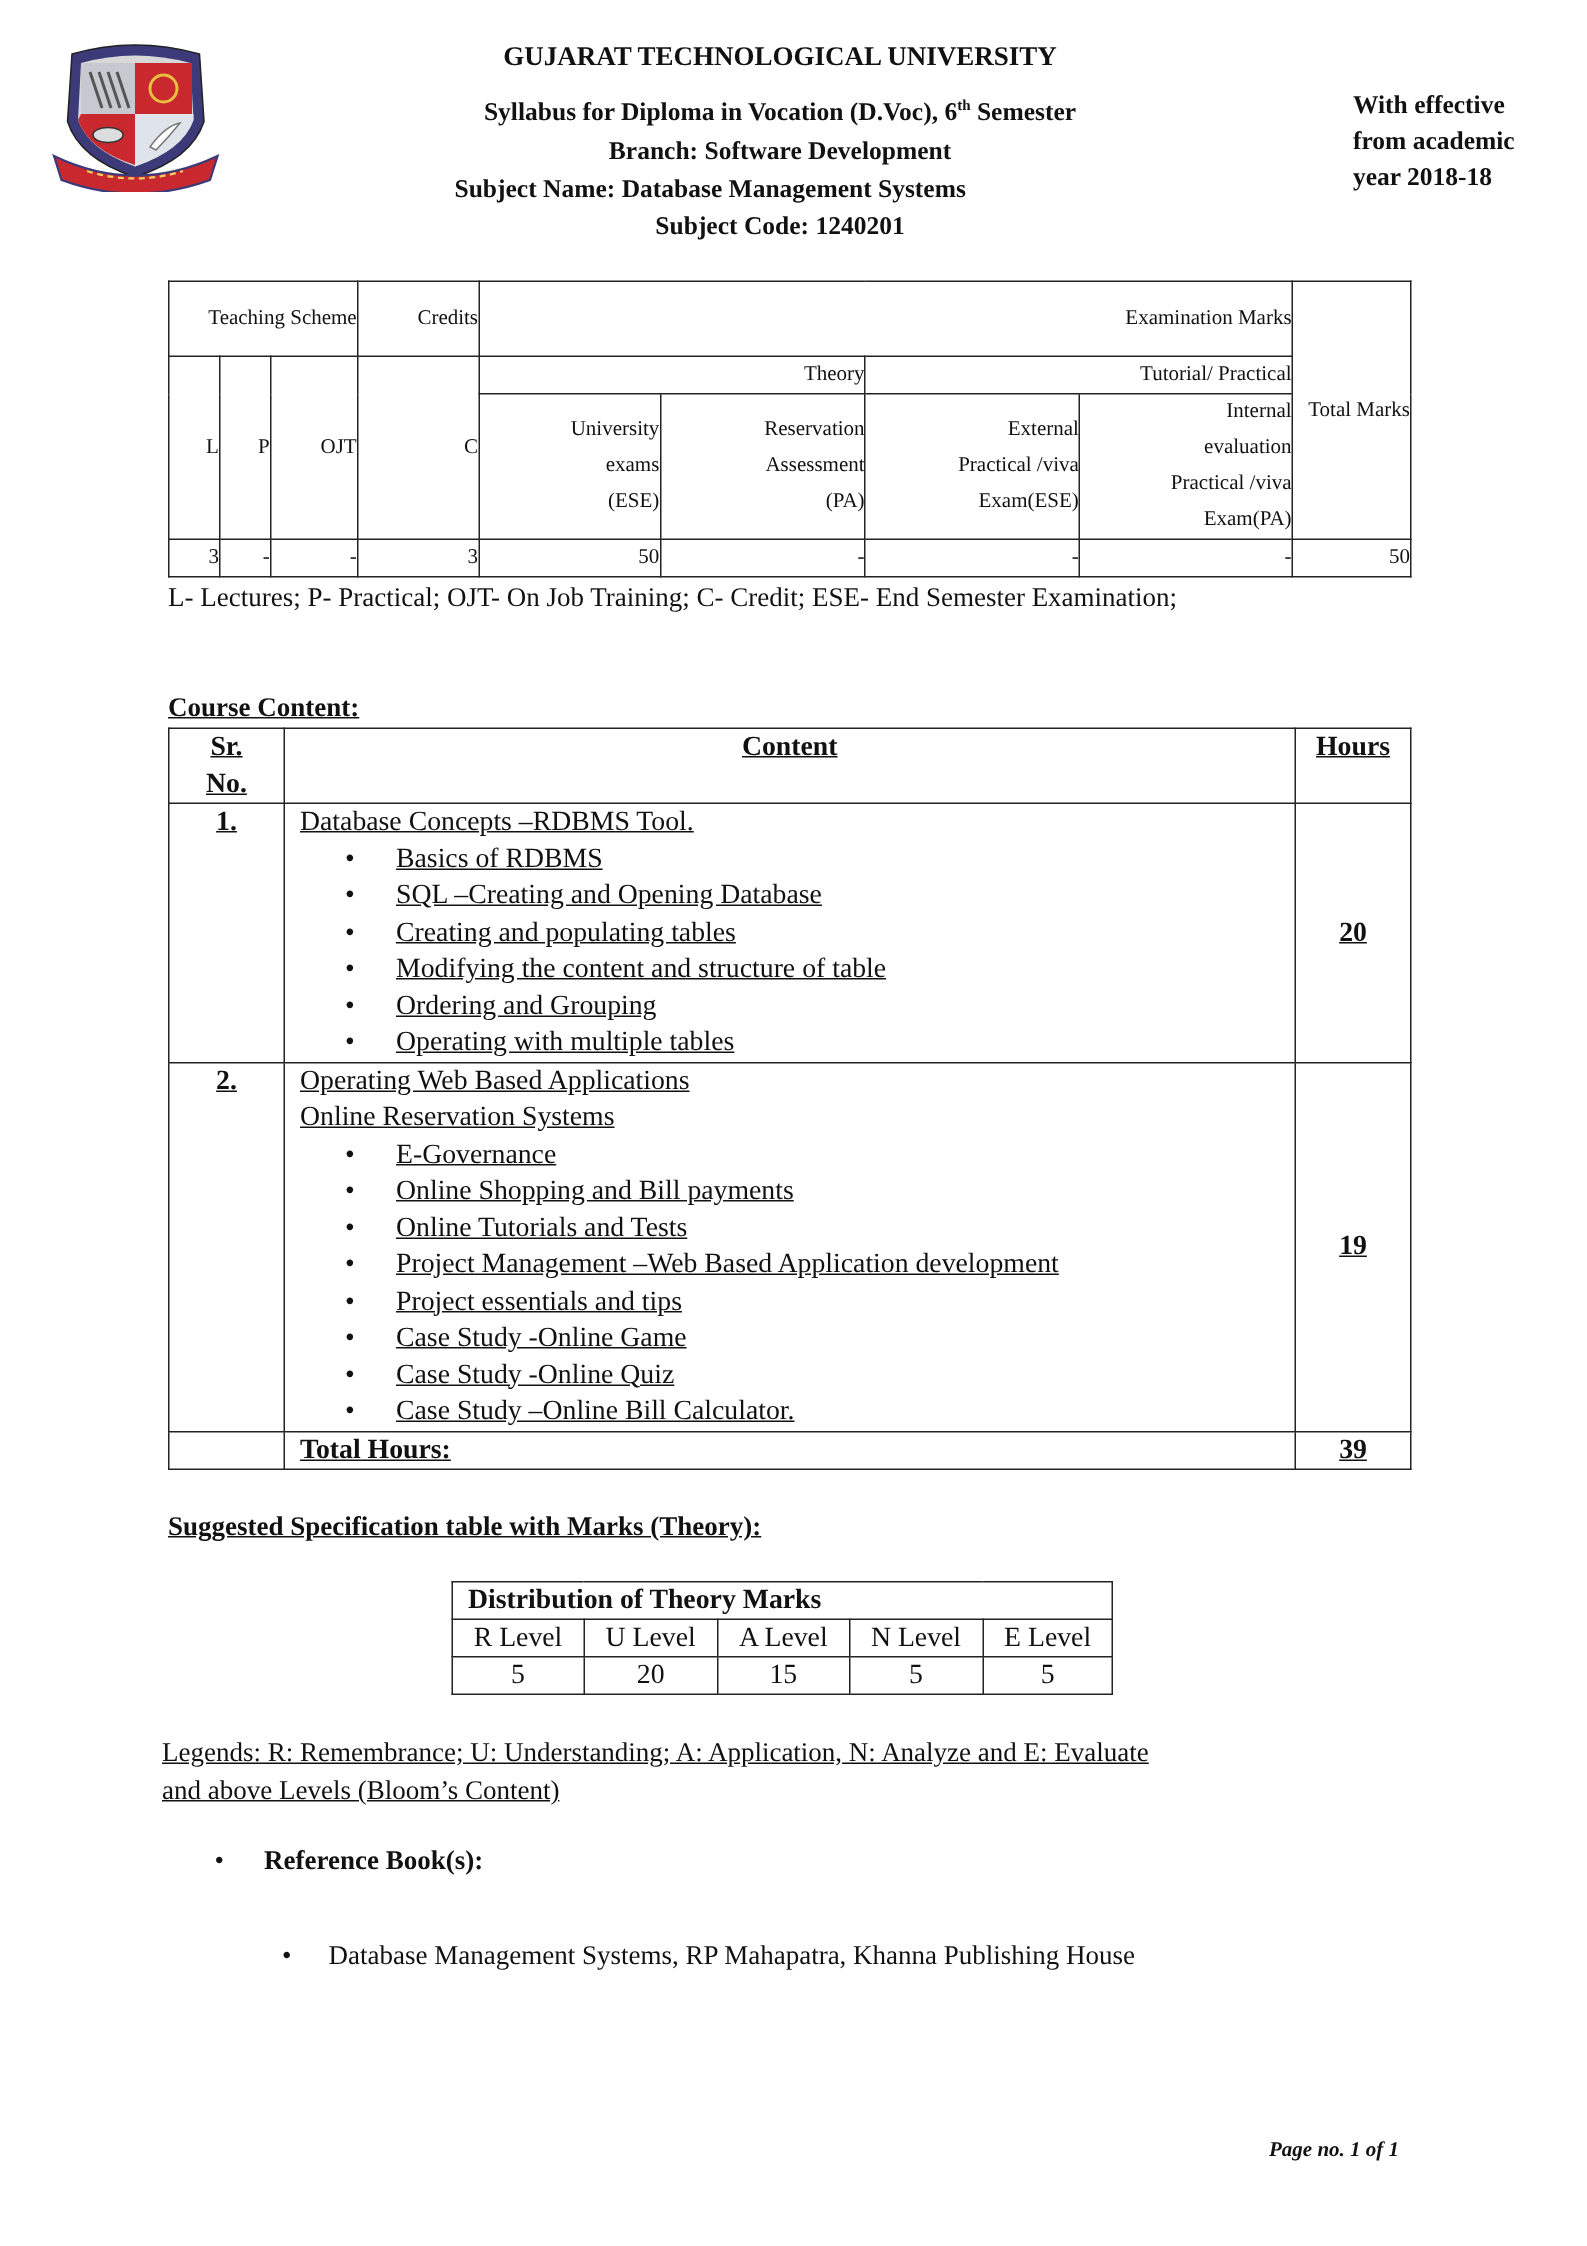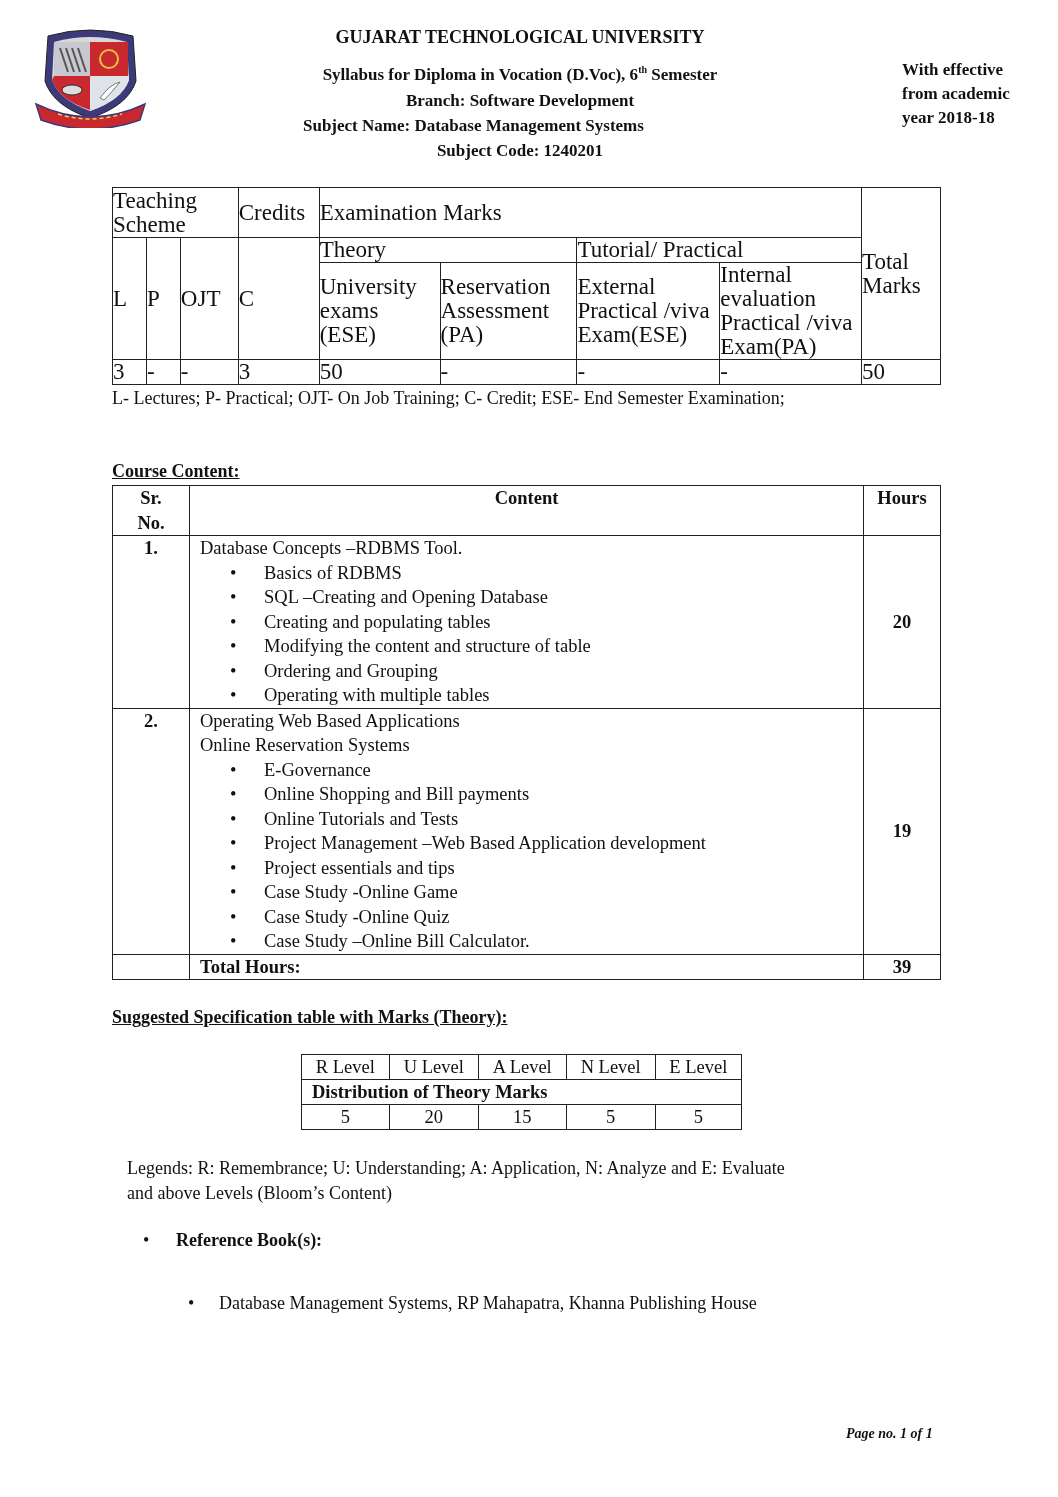--- a/index.html
+++ b/index.html
@@ -18,45 +18,45 @@
   #subject-code { top: 141px; left: 240px; width: 560px; font-size: 17px; text-align: center; font-weight: bold; }
   sup { font-size: 10px; line-height: 0; }
 
   #effective { left: 902px; top: 58px; font-size: 17px; font-weight: bold; line-height: 24px; width: 140px; }
 
   
   table { border-collapse: collapse; }
   td, th { border: 1.3px solid #222; padding: 0; font-weight: normal; }
 
   
-  #scheme-table { position: absolute; left: 112px; top: 187px; width: 829px; font-size: 23px; text-align: left; line-height: 24px; }
+  #scheme-table { position: absolute; left: 112px; top: 187px; width: 829px; font-size: 14px; text-align: right; line-height: 24px; }
   #scheme-table td { vertical-align: middle; }
 
   #scheme-abbrev { left: 112px; top: 386px; font-size: 18px; line-height: 25px; width: 840px; }
 
   #course-heading { left: 112px; top: 461px; font-size: 18px; font-weight: bold; text-decoration: underline; }
 
   
-  #course-table { position: absolute; left: 112px; top: 485px; width: 829px; font-size: 18.5px; line-height: 24.5px; }
+  #course-table { position: absolute; left: 112px; top: 485px; width: 829px; font-size: 18.5px; line-height: 24.5px; text-decoration: underline; }
   #course-table th { font-weight: bold; text-align: center; vertical-align: top; }
   #course-table td { vertical-align: top; }
   .srno { text-align: center; font-weight: bold; width: 76px; }
   .content-cell { padding-left: 10px !important; }
   .hours-cell { text-align: center; font-weight: bold; vertical-align: middle !important; width: 76px; }
   ul.topics { margin: 0; padding: 0 0 0 64px; list-style: none; }
   ul.topics li { position: relative; }
   ul.topics li::before { content: "\2022"; position: absolute; left: -34px; }
 
   #spec-heading { left: 112px; top: 1007px; font-size: 18px; font-weight: bold; text-decoration: underline; }
 
   
   #dist-table { position: absolute; left: 301px; top: 1054px; width: 441px; font-size: 18.5px; line-height: 22px; text-align: center; }
   #dist-table .dist-title { text-align: left; font-weight: bold; padding-left: 10px; }
 
-  #legends { left: 127px; top: 1156px; font-size: 18px; line-height: 25px; width: 800px; }
+  #legends { left: 108px; top: 1156px; font-size: 18px; line-height: 25px; width: 800px; text-decoration: underline; }
 
   #ref-heading { left: 143px; top: 1230px; font-size: 18px; font-weight: bold; }
   #ref-heading .bul { display: inline-block; width: 33px; font-weight: normal; }
 
   #ref-list { left: 176px; top: 1279px; font-size: 18px; line-height: 24.5px; margin: 12px; padding: 0; list-style: none; }
   #ref-list li { position: relative; padding-left: 31px; }
   #ref-list li::before { content: "\2022"; position: absolute; left: 0; }
 
   #page-no { left: 846px; top: 1426px; font-size: 14px; font-weight: bold; font-style: italic; }
 </style>
@@ -214,28 +214,28 @@
     <td class="hours-cell">39</td>
   </tr>
 </tbody>
   </table>
 
 <div id="spec-heading" class="abs">Suggested Specification table with Marks (Theory):</div>
 
 <table id="dist-table">
   <tbody>
       <tr style="height:25px">
+    <td colspan="5" class="dist-title">Distribution of Theory Marks</td>
+  </tr>
+  <tr style="height:25px">
     <td>R Level</td>
     <td>U Level</td>
     <td>A Level</td>
     <td>N Level</td>
     <td>E Level</td>
-  </tr>
-  <tr style="height:25px">
-    <td colspan="5" class="dist-title">Distribution of Theory Marks</td>
   </tr>
   <tr style="height:25px">
     <td>5</td>
     <td>20</td>
     <td>15</td>
     <td>5</td>
     <td>5</td>
   </tr>
 </tbody>
   </table>

